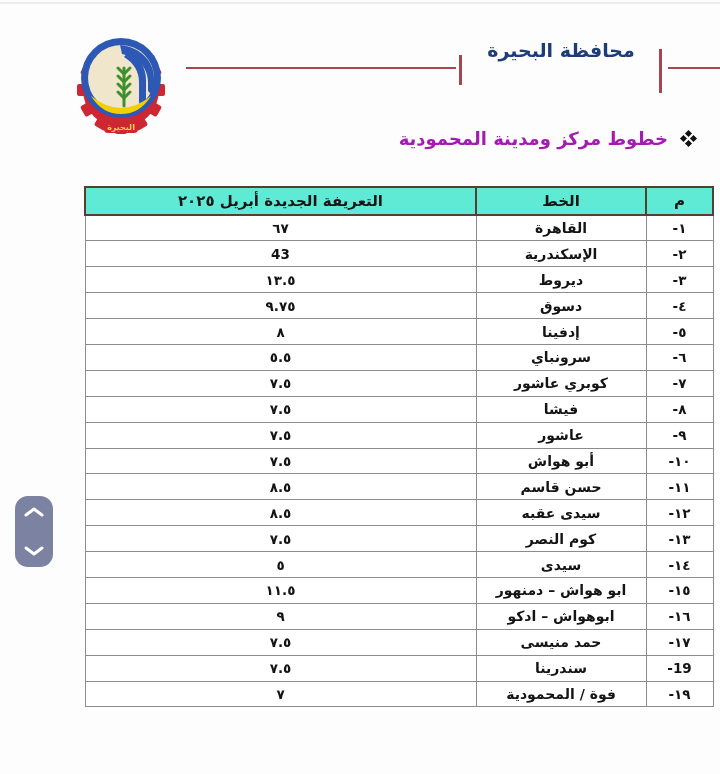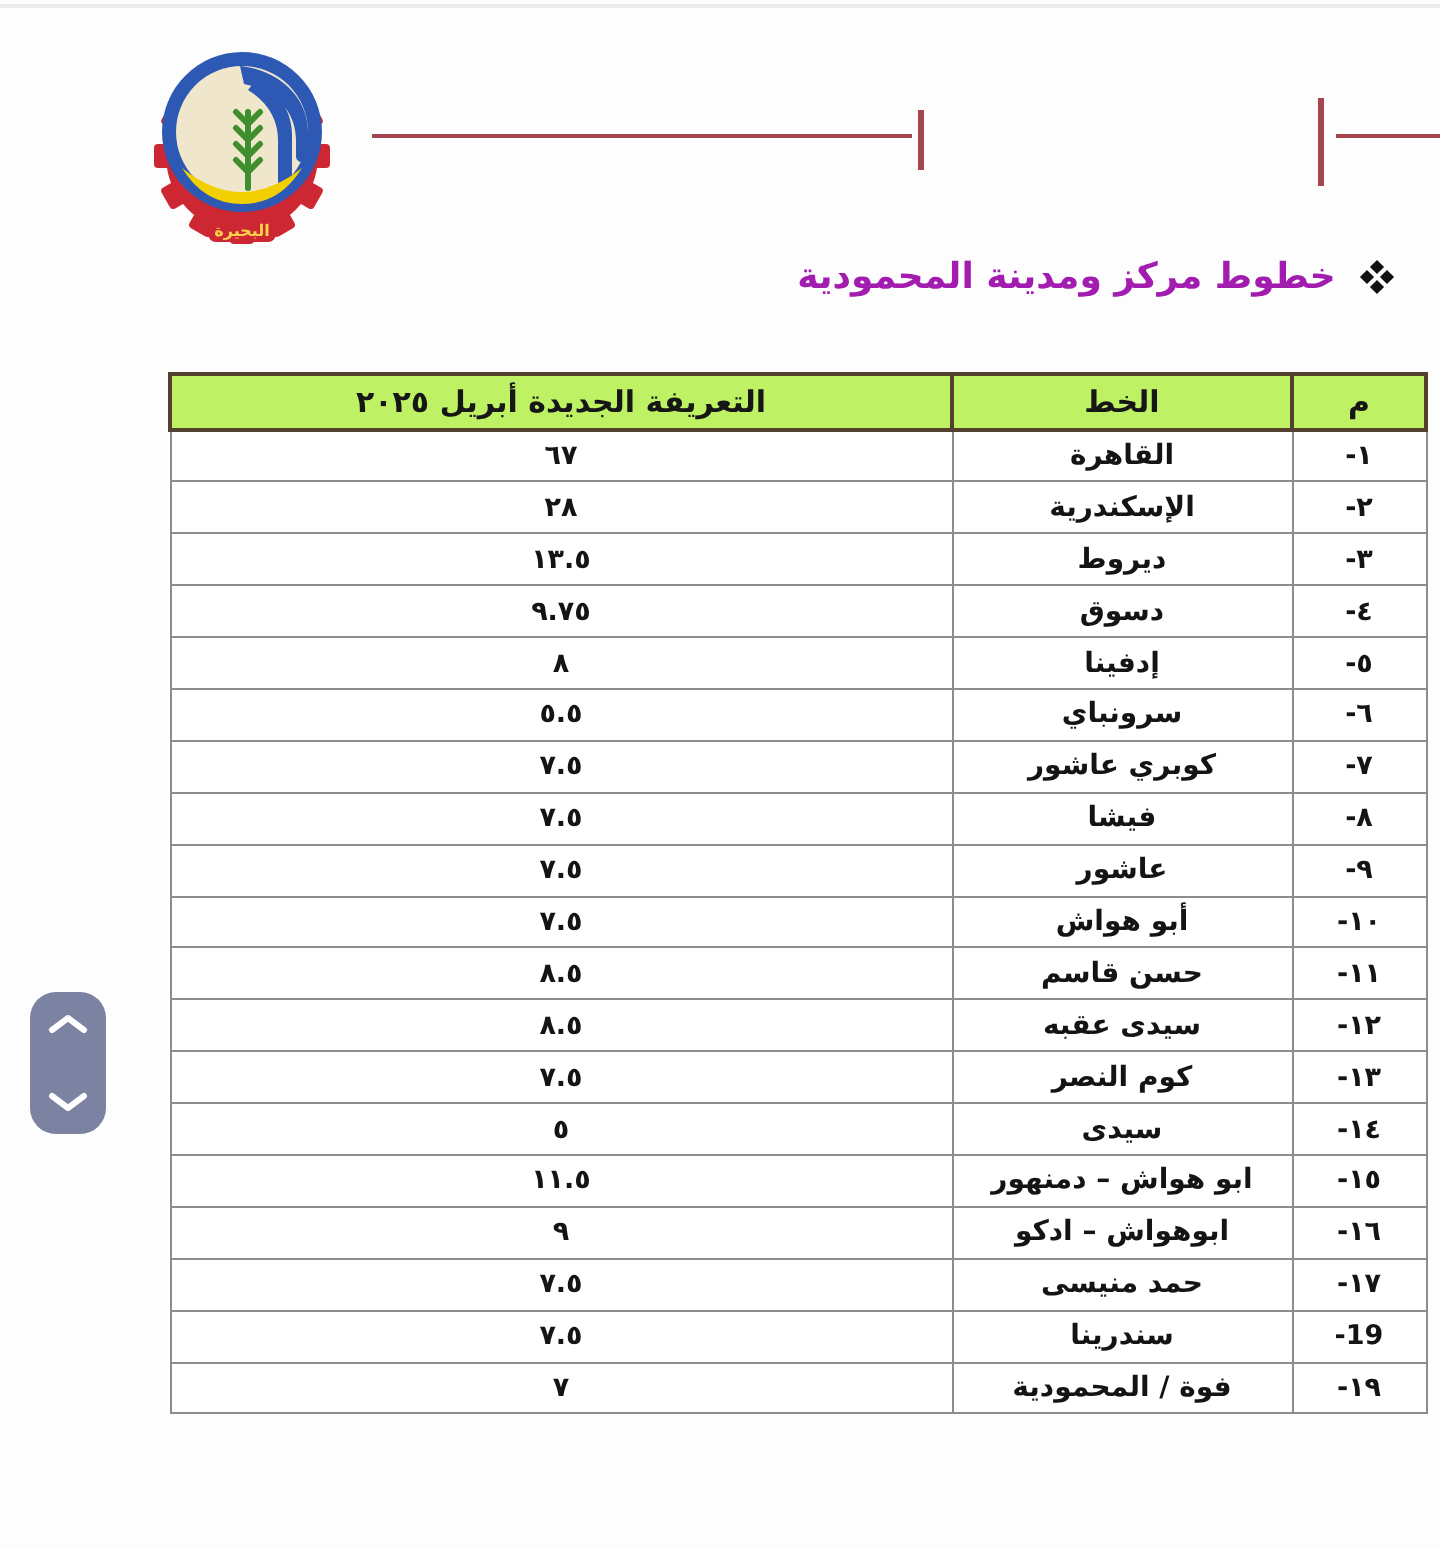--- a/index.html
+++ b/index.html
@@ -9,21 +9,21 @@
     background:#fdfdfd;
     font-family:"DejaVu Sans", sans-serif;
     color:#141414;
     overflow:hidden;
     direction:rtl;
   }
   .top-edge-line { position:absolute; top:2px; left:0; width:720px; height:2px; background:#ececec; }
 
   
   .letterhead { position:absolute; top:0; left:0; width:720px; height:125px; }
-  .logo-wrap { position:absolute; top:18px; left:60px; width:122px; height:106px; }
+  .logo-wrap { position:absolute; top:30px; left:60px; width:122px; height:106px; }
   .rule { position:absolute; background:#a4454f; }
   .rule-left  { top:67px; left:186px; width:270px; height:2px; }
   .rule-right { top:67px; left:668px; width:52px;  height:2px; }
   .vbar-left  { top:55px; left:459px; width:3px; height:30px; }
   .vbar-right { top:49px; left:659px; width:3px; height:44px; }
   .org-block {
     position:absolute; top:38px; left:466px; width:190px;
     text-align:center; color:#1e3d78; font-weight:bold;
     font-size:19px; line-height:24px;
   }
@@ -53,21 +53,21 @@
   
   .tariff-table {
     position:absolute; top:186px; left:84px; width:628px;
     border-collapse:collapse; table-layout:fixed; direction:rtl;
     background:#fff;
   }
   .tariff-table col.c-num    { width:67px; }
   .tariff-table col.c-line   { width:170px; }
   .tariff-table col.c-tariff { width:391px; }
   .tariff-table th {
-    background:#bef264;
+    background:#5eead4;
     border:2px solid #54402e;
     height:28px; font-size:15px; font-weight:bold; color:#161616;
     text-align:center; padding:1px 0;
   }
   .tariff-table td {
     border:1px solid #8c8c8c;
     height:25.9px; text-align:center; padding:0 6px;
     font-weight:bold; background:#fff;
   }
   .tariff-table td.col-num    { font-size:13.5px; }
@@ -134,20 +134,21 @@
 
       <rect x="44" y="90" width="34" height="13" rx="4" fill="#cc2733"></rect>
       <text x="61" y="100" text-anchor="middle" font-size="8" font-weight="bold" fill="#ffd24a">البحيرة</text>
     </svg>
   </div>
 
   <div class="rule rule-left"></div>
   <div class="rule vbar-left"></div>
 
   <div class="org-block">
+    <div>محافظة البحيرة</div>
   </div>
 
   <div class="rule vbar-right"></div>
   <div class="rule rule-right"></div>
 </div>
 
 <div class="doc-title-row">
   <span class="bullet-diamonds">
     <i></i><i></i><i></i><i></i>
   </span>
@@ -169,21 +170,21 @@
   </thead>
   <tbody>
       <tr>
         <td class="col-num">١-</td>
         <td class="col-line">القاهرة</td>
         <td class="col-tariff">٦٧</td>
       </tr>
       <tr>
         <td class="col-num">٢-</td>
         <td class="col-line">الإسكندرية</td>
-        <td class="col-tariff">٢٨</td>
+        <td class="col-tariff">43</td>
       </tr>
       <tr>
         <td class="col-num">٣-</td>
         <td class="col-line">ديروط</td>
         <td class="col-tariff">١٣.٥</td>
       </tr>
       <tr>
         <td class="col-num">٤-</td>
         <td class="col-line">دسوق</td>
         <td class="col-tariff">٩.٧٥</td>

